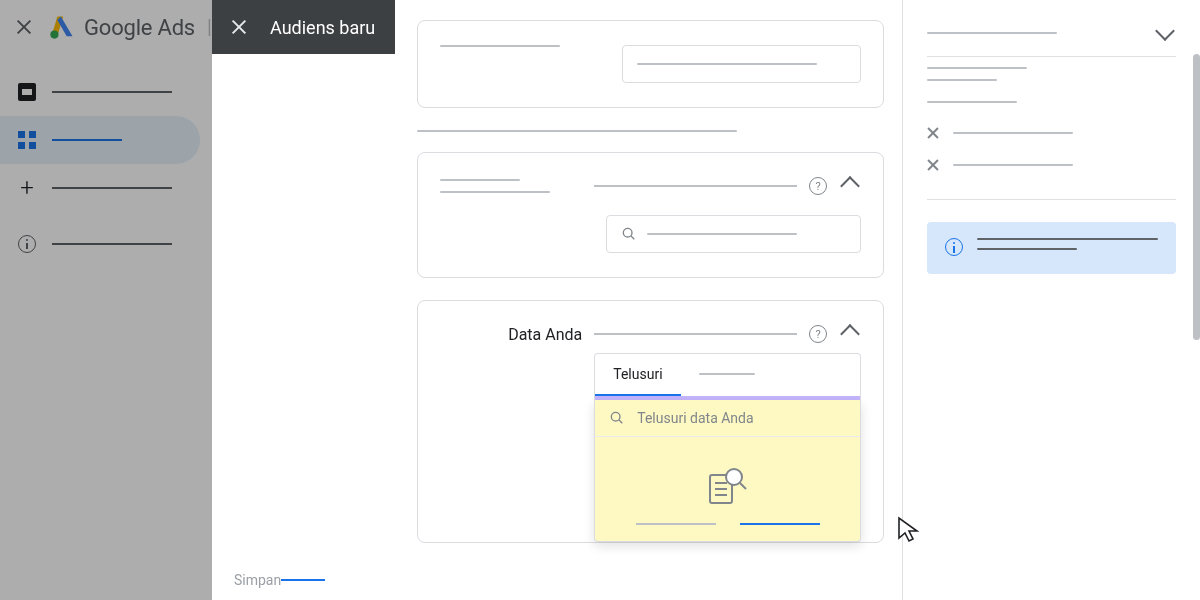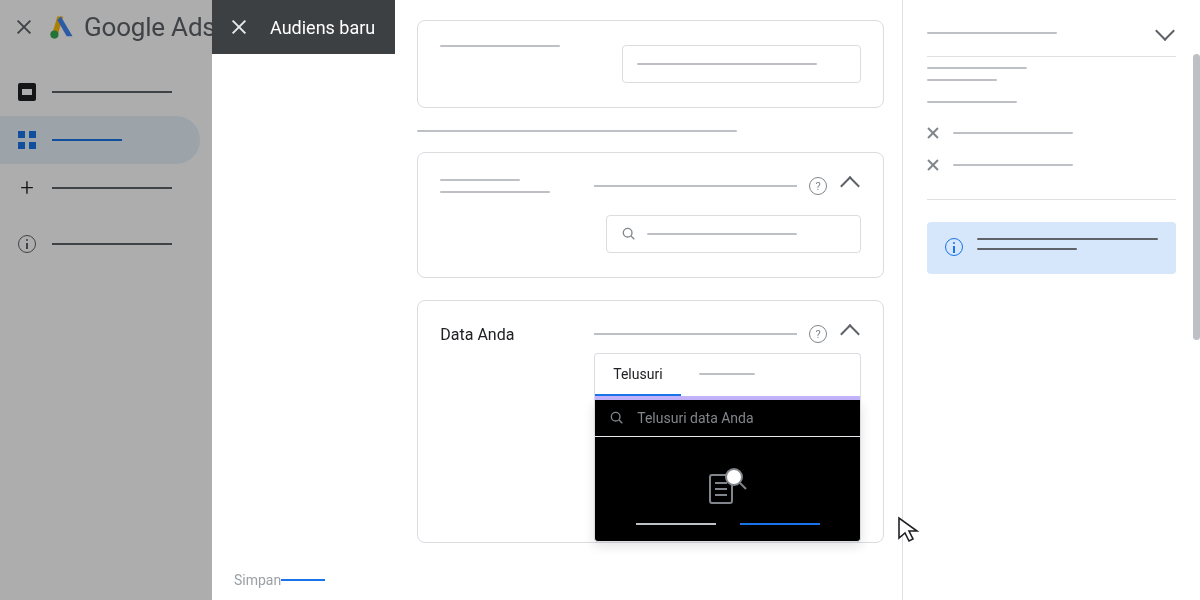--- a/index.html
+++ b/index.html
@@ -6,21 +6,21 @@
 body { width: 1200px; height: 600px; overflow: hidden; background: #fff; position: relative; }
 
 .overlay { position: absolute; inset: 0; background: rgba(0,0,0,0.32); z-index: 1; }
 
 .header-bar { position: absolute; top: 0; left: 0; right: 0; height: 54px; display: flex; align-items: center; padding: 0 16px; gap: 16px; }
 .header-close { width: 16px; height: 16px; position: relative; cursor: pointer; }
 .header-close::before, .header-close::after { content: ''; position: absolute; left: 7px; top: -1px; width: 2px; height: 18px; background: #5f6368; }
 .header-close::before { transform: rotate(45deg); }
 .header-close::after { transform: rotate(-45deg); }
 .logo { display: flex; align-items: center; gap: 8px; }
-.logo-text { font-size: 26px; color: #5f6368; letter-spacing: -0.2px; }
+.logo-text { font-size: 22px; color: #5f6368; letter-spacing: -0.2px; }
 
 .sidebar { position: absolute; top: 54px; left: 0; width: 212px; background: transparent; padding-top: 14px; }
 .sidebar-row { height: 48px; display: flex; align-items: center; padding: 0 16px; gap: 14px; border-radius: 0 24px 24px 0; margin-right: 12px; }
 .sidebar-row.active { background: #e6f0fa; }
 .sidebar-icon { width: 22px; height: 22px; display: flex; align-items: center; justify-content: center; flex-shrink: 0; }
 .sidebar-line { height: 2px; background: #5f6368; flex: 1; max-width: 120px; }
 .sidebar-line.blue { background: #1a73e8; max-width: 70px; }
 .sidebar-plus { font-size: 24px; color: #202124; font-weight: 300; }
 
 
@@ -40,40 +40,40 @@
 .card { border: 1px solid #dadce0; border-radius: 8px; padding: 24px 22px; margin-bottom: 22px; background: #fff; }
 .card-row { display: flex; align-items: flex-start; gap: 40px; }
 .card-label { width: 142px; flex-shrink: 0; }
 .placeholder-line { height: 2px; background: #bdc1c6; border-radius: 1px; }
 .card-content { flex: 1; }
 .input-box { height: 38px; border: 1px solid #dadce0; border-radius: 4px; display: flex; align-items: center; padding: 0 14px; gap: 10px; }
 .input-box .placeholder-line { flex: 0 0 180px; }
 
 .section-desc { margin-bottom: 20px; }
 .card-head { display: flex; align-items: center; gap: 12px; }
-.card-head .card-label { padding-top: 0; }
+.card-head .card-label { padding-top: 0; text-align: right; }
 .card-head-line { flex: 1; height: 2px; background: #bdc1c6; }
 .help-icon { width: 18px; height: 18px; border: 1.6px solid #80868b; border-radius: 50%; display: flex; align-items: center; justify-content: center; font-size: 11px; color: #80868b; cursor: pointer; }
 .help-icon::after { content: '?'; }
 .chevron { width: 14px; height: 14px; border-right: 2px solid #5f6368; border-bottom: 2px solid #5f6368; transform: rotate(-135deg); cursor: pointer; margin: 0 4px; }
 .chevron.down { transform: rotate(45deg); margin-top: -4px; }
 
 .search-row { margin-top: 20px; margin-left: 166px; }
 
 .section-title-text { font-size: 16px; color: #202124; }
 
 
 .tabs { display: flex; align-items: center; border-bottom: 4px solid #c4b5fd; }
 .tab { padding: 12px 18px; font-size: 14px; color: #5f6368; cursor: pointer; border-bottom: 2px solid transparent; }
 .tab.active { color: #202124; border-bottom-color: #1a73e8; }
 .tab-spacer { flex: 1; }
 .tab-link { color: #1a73e8; font-size: 14px; padding: 12px 8px; cursor: pointer; }
 .tab-link::before { content: '+ '; }
 
-.dropdown { border: 1px solid #dadce0; border-top: none; border-radius: 0 0 4px 4px; background: #000000; box-shadow: 0 4px 12px rgba(0,0,0,0.12); }
+.dropdown { border: 1px solid #dadce0; border-top: none; border-radius: 0 0 4px 4px; background: #fef9c3; box-shadow: 0 4px 12px rgba(0,0,0,0.12); }
 .dropdown-search { display: flex; align-items: center; padding: 10px 14px; gap: 12px; border-bottom: 1px solid #e8eaed; }
 .dropdown-search-text { color: #80868b; font-size: 14px; }
 .dropdown-body { padding: 28px 20px 16px; display: flex; flex-direction: column; align-items: center; gap: 18px; }
 .empty-lines { display: flex; gap: 24px; width: 220px; justify-content: center; }
 .empty-lines div { height: 2px; width: 80px; }
 .empty-lines div:first-child { background: #bdc1c6; }
 .empty-lines div:last-child { background: #1a73e8; }
 
 .search-svg { width: 16px; height: 16px; flex-shrink: 0; }
 

